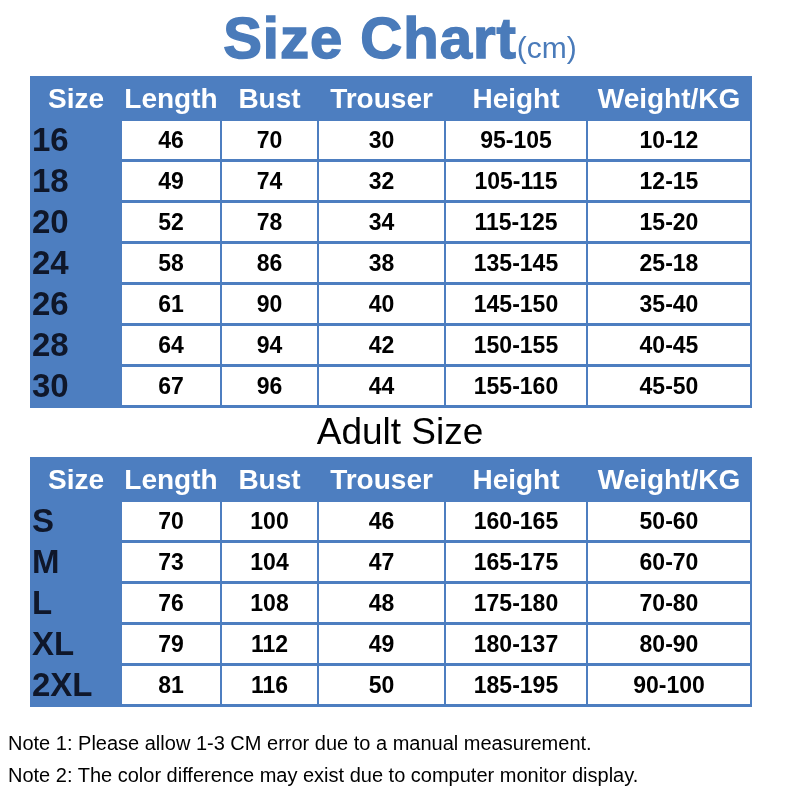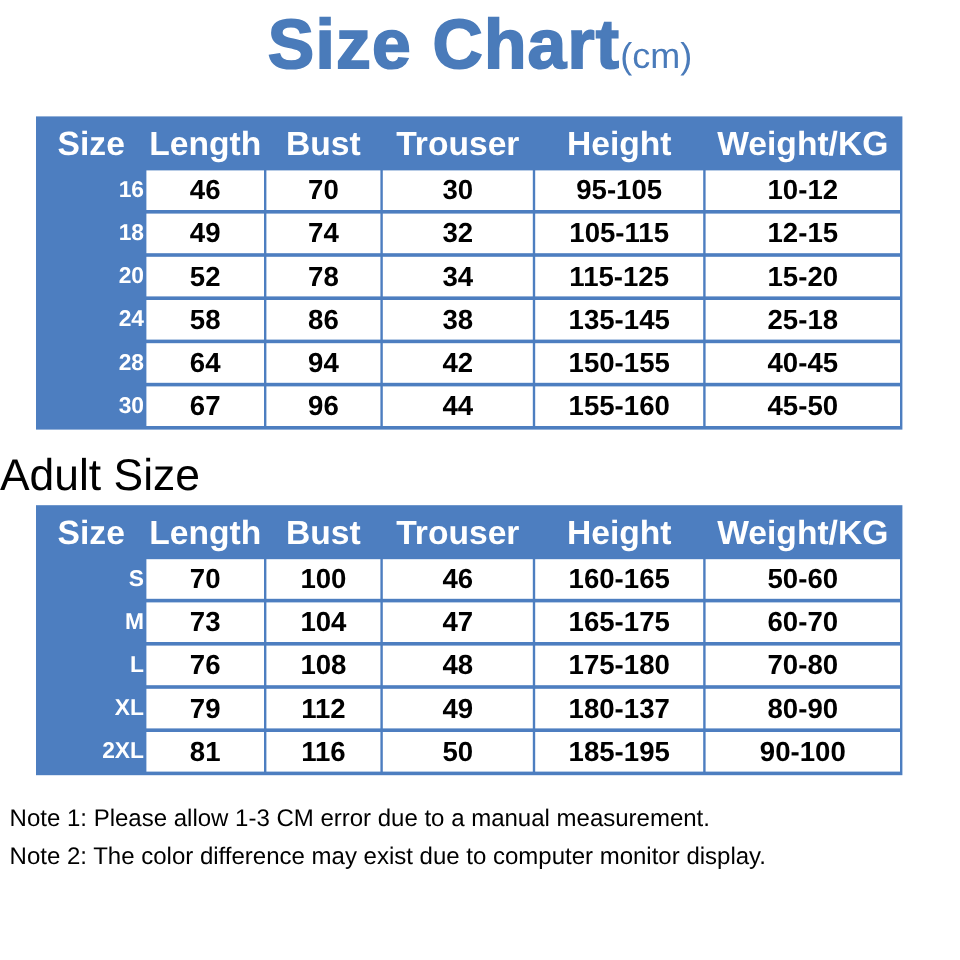--- a/index.html
+++ b/index.html
@@ -2,21 +2,21 @@
 <html><head>
 <meta charset="utf-8">
 <style>
   * { margin: 0; padding: 0; box-sizing: border-box; }
   html, body { width: 800px; background: #ffffff; font-family: "Liberation Sans", sans-serif; }
   .page { width: 800px; height: 800px; overflow: hidden; background: #ffffff; }
 
   .title {
     text-align: center;
     padding-top: 4px;
-    height: 97px;
+    height: 76px;
     white-space: nowrap;
   }
   .title-main {
     font-size: 58px;
     font-weight: bold;
     letter-spacing: 1px;
     color: #4a7bba;
     -webkit-text-stroke: 1.5px #4a7bba;
   }
   .title-unit {
@@ -42,42 +42,43 @@
 
   .head-cell {
     color: #ffffff;
     font-weight: bold;
     font-size: 28px;
     height: 39px;
     text-align: center;
     vertical-align: middle;
   }
   th.size-cell {
-    color: #ffffff;
-    font-weight: bold;
-    font-size: 19px;
-    text-align: right;
+    color: #0f172a;
+    font-weight: bold;
+    font-size: 33px;
+    text-align: left;
     vertical-align: middle;
     height: 33px;
   }
   td.data-cell {
     background: #ffffff;
     color: #000000;
     font-weight: bold;
     font-size: 23px;
     text-align: center;
     vertical-align: middle;
     height: 33px;
   }
 
   .adult-heading {
+    text-align: center;
     font-size: 37px;
     font-weight: normal;
     color: #000000;
-    padding: 17px 0 4px 0;
+    padding: 3px 0 4px 0;
     border-radius: 24px;
   }
 
   .notes {
     margin: 20px 0 0 8px;
   }
   .note {
     font-size: 20px;
     color: #000000;
     line-height: 32px;
@@ -139,20 +140,28 @@
         </tr>
         <tr>
           <th class="size-cell">24</th>
           <td class="data-cell">58</td>
           <td class="data-cell">86</td>
           <td class="data-cell">38</td>
           <td class="data-cell">135-145</td>
           <td class="data-cell">25-18</td>
         </tr>
         <tr>
+          <th class="size-cell">26</th>
+          <td class="data-cell">61</td>
+          <td class="data-cell">90</td>
+          <td class="data-cell">40</td>
+          <td class="data-cell">145-150</td>
+          <td class="data-cell">35-40</td>
+        </tr>
+        <tr>
           <th class="size-cell">28</th>
           <td class="data-cell">64</td>
           <td class="data-cell">94</td>
           <td class="data-cell">42</td>
           <td class="data-cell">150-155</td>
           <td class="data-cell">40-45</td>
         </tr>
         <tr>
           <th class="size-cell">30</th>
           <td class="data-cell">67</td>

